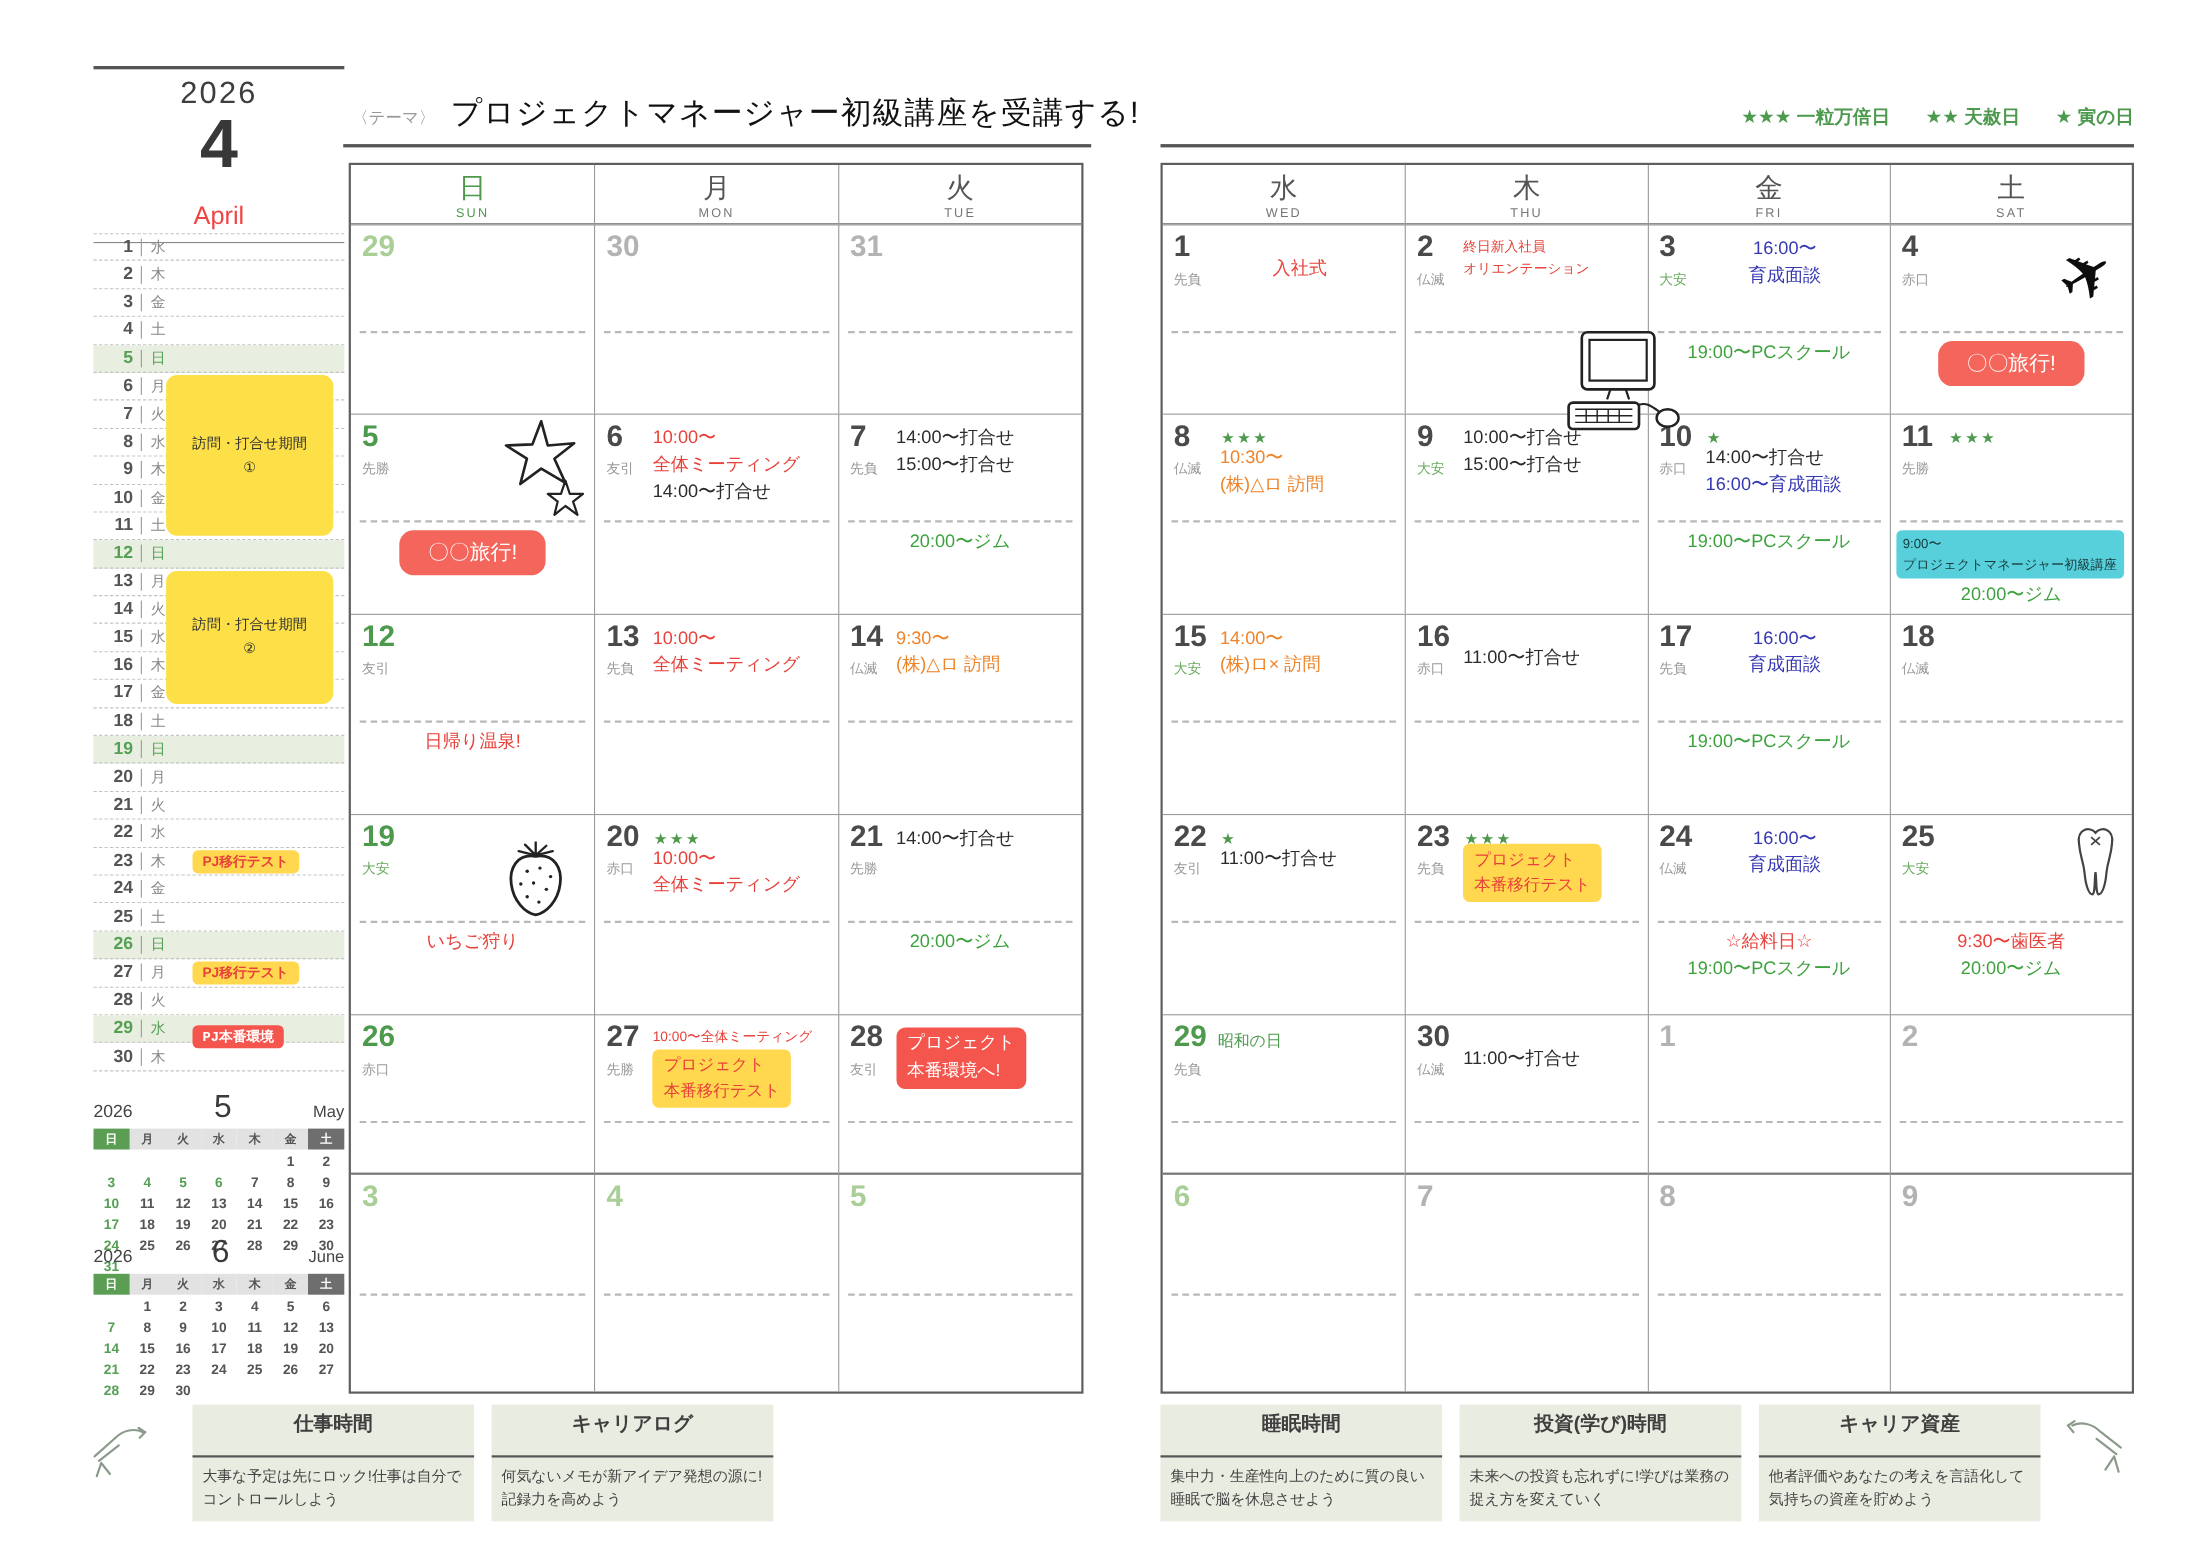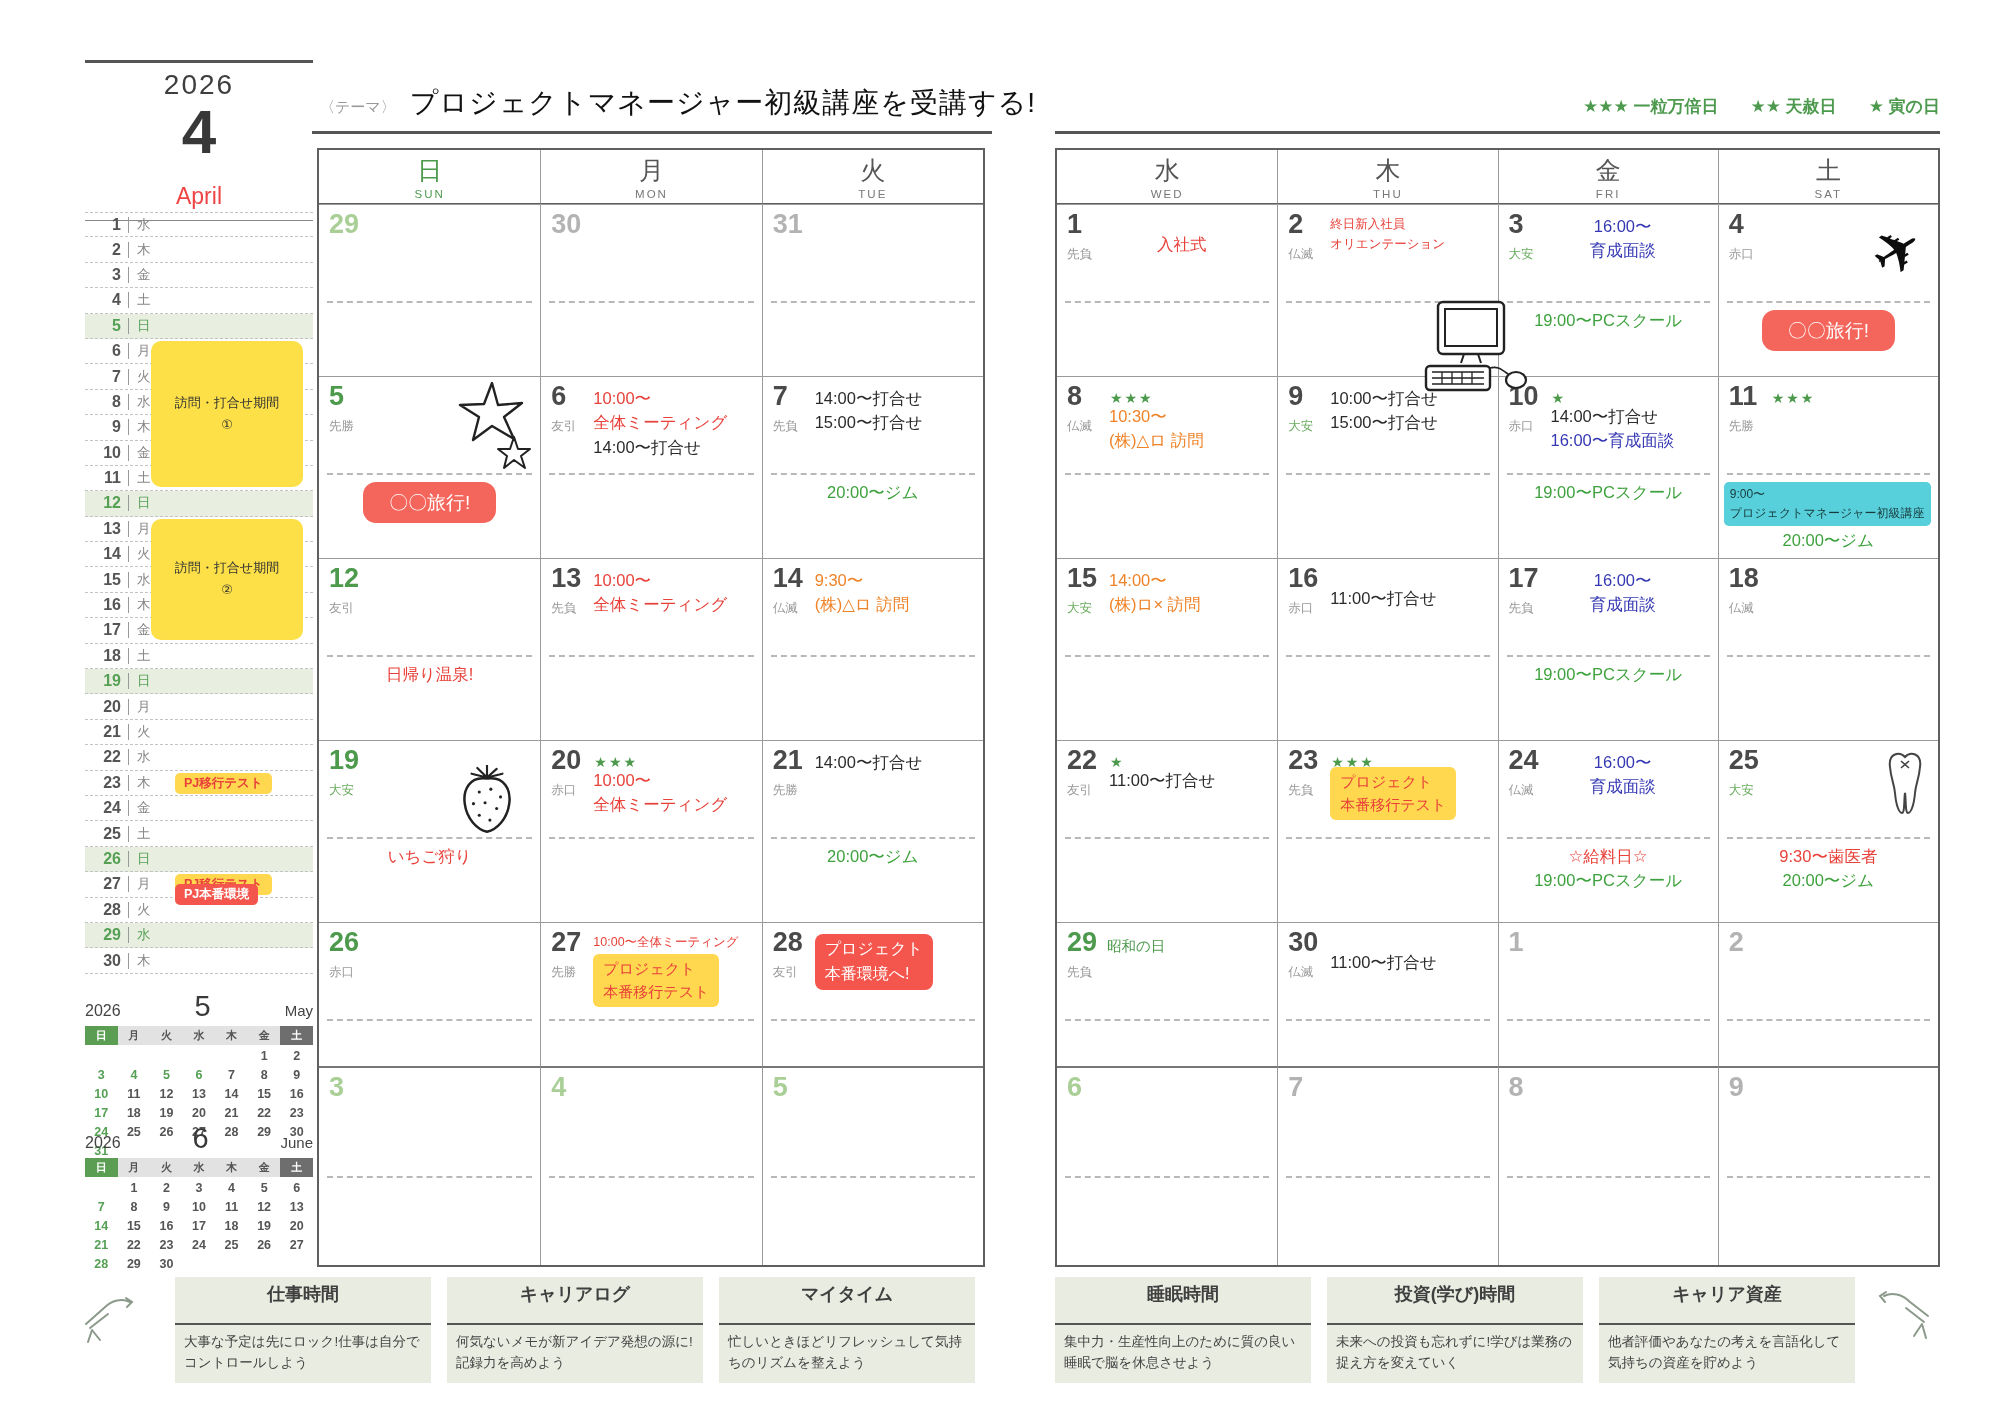--- a/index.html
+++ b/index.html
@@ -270,21 +270,21 @@
       <div class="ov ov-gray" style="top: 306.8px; height: 121px;">
         <div>訪問・打合せ期間</div>
         <div>②</div>
       </div>
       <div class="ov ov-pill ov-yellow" style="top: 560.8px;">
         <div>PJ移行テスト</div>
       </div>
       <div class="ov ov-pill ov-yellow" style="top: 662.4px;">
         <div>PJ移行テスト</div>
       </div>
-      <div class="ov ov-pill ov-red" style="top: 672px;">
+      <div class="ov ov-pill ov-red" style="top: 720px; font-family: Liberation Mono, monospace;">
         <div>PJ本番環境</div>
       </div>
     </div>
 </div>
 
 <div class="minical" style="top:990px" id="mini-0">
     <div class="mc-title">
       <span class="mc-year">2026</span>
       <span class="mc-num">5</span>
       <span class="mc-en">May</span>
@@ -786,24 +786,20 @@
 
 <div class="footer-group" id="footer-left">
     <div class="fbox">
       <div class="fbox-title">仕事時間</div>
       <div class="fbox-desc">大事な予定は先にロック!仕事は自分でコントロールしよう</div>
     </div>
     <div class="fbox">
       <div class="fbox-title">キャリアログ</div>
       <div class="fbox-desc">何気ないメモが新アイデア発想の源に!記録力を高めよう</div>
     </div>
-    <div class="fbox">
-      <div class="fbox-title">マイタイム</div>
-      <div class="fbox-desc">忙しいときほどリフレッシュして気持ちのリズムを整えよう</div>
-    </div>
   </div>
 <div class="footer-group" id="footer-right">
     <div class="fbox">
       <div class="fbox-title">睡眠時間</div>
       <div class="fbox-desc">集中力・生産性向上のために質の良い睡眠で脳を休息させよう</div>
     </div>
     <div class="fbox">
       <div class="fbox-title">投資(学び)時間</div>
       <div class="fbox-desc">未来への投資も忘れずに!学びは業務の捉え方を変えていく</div>
     </div>

